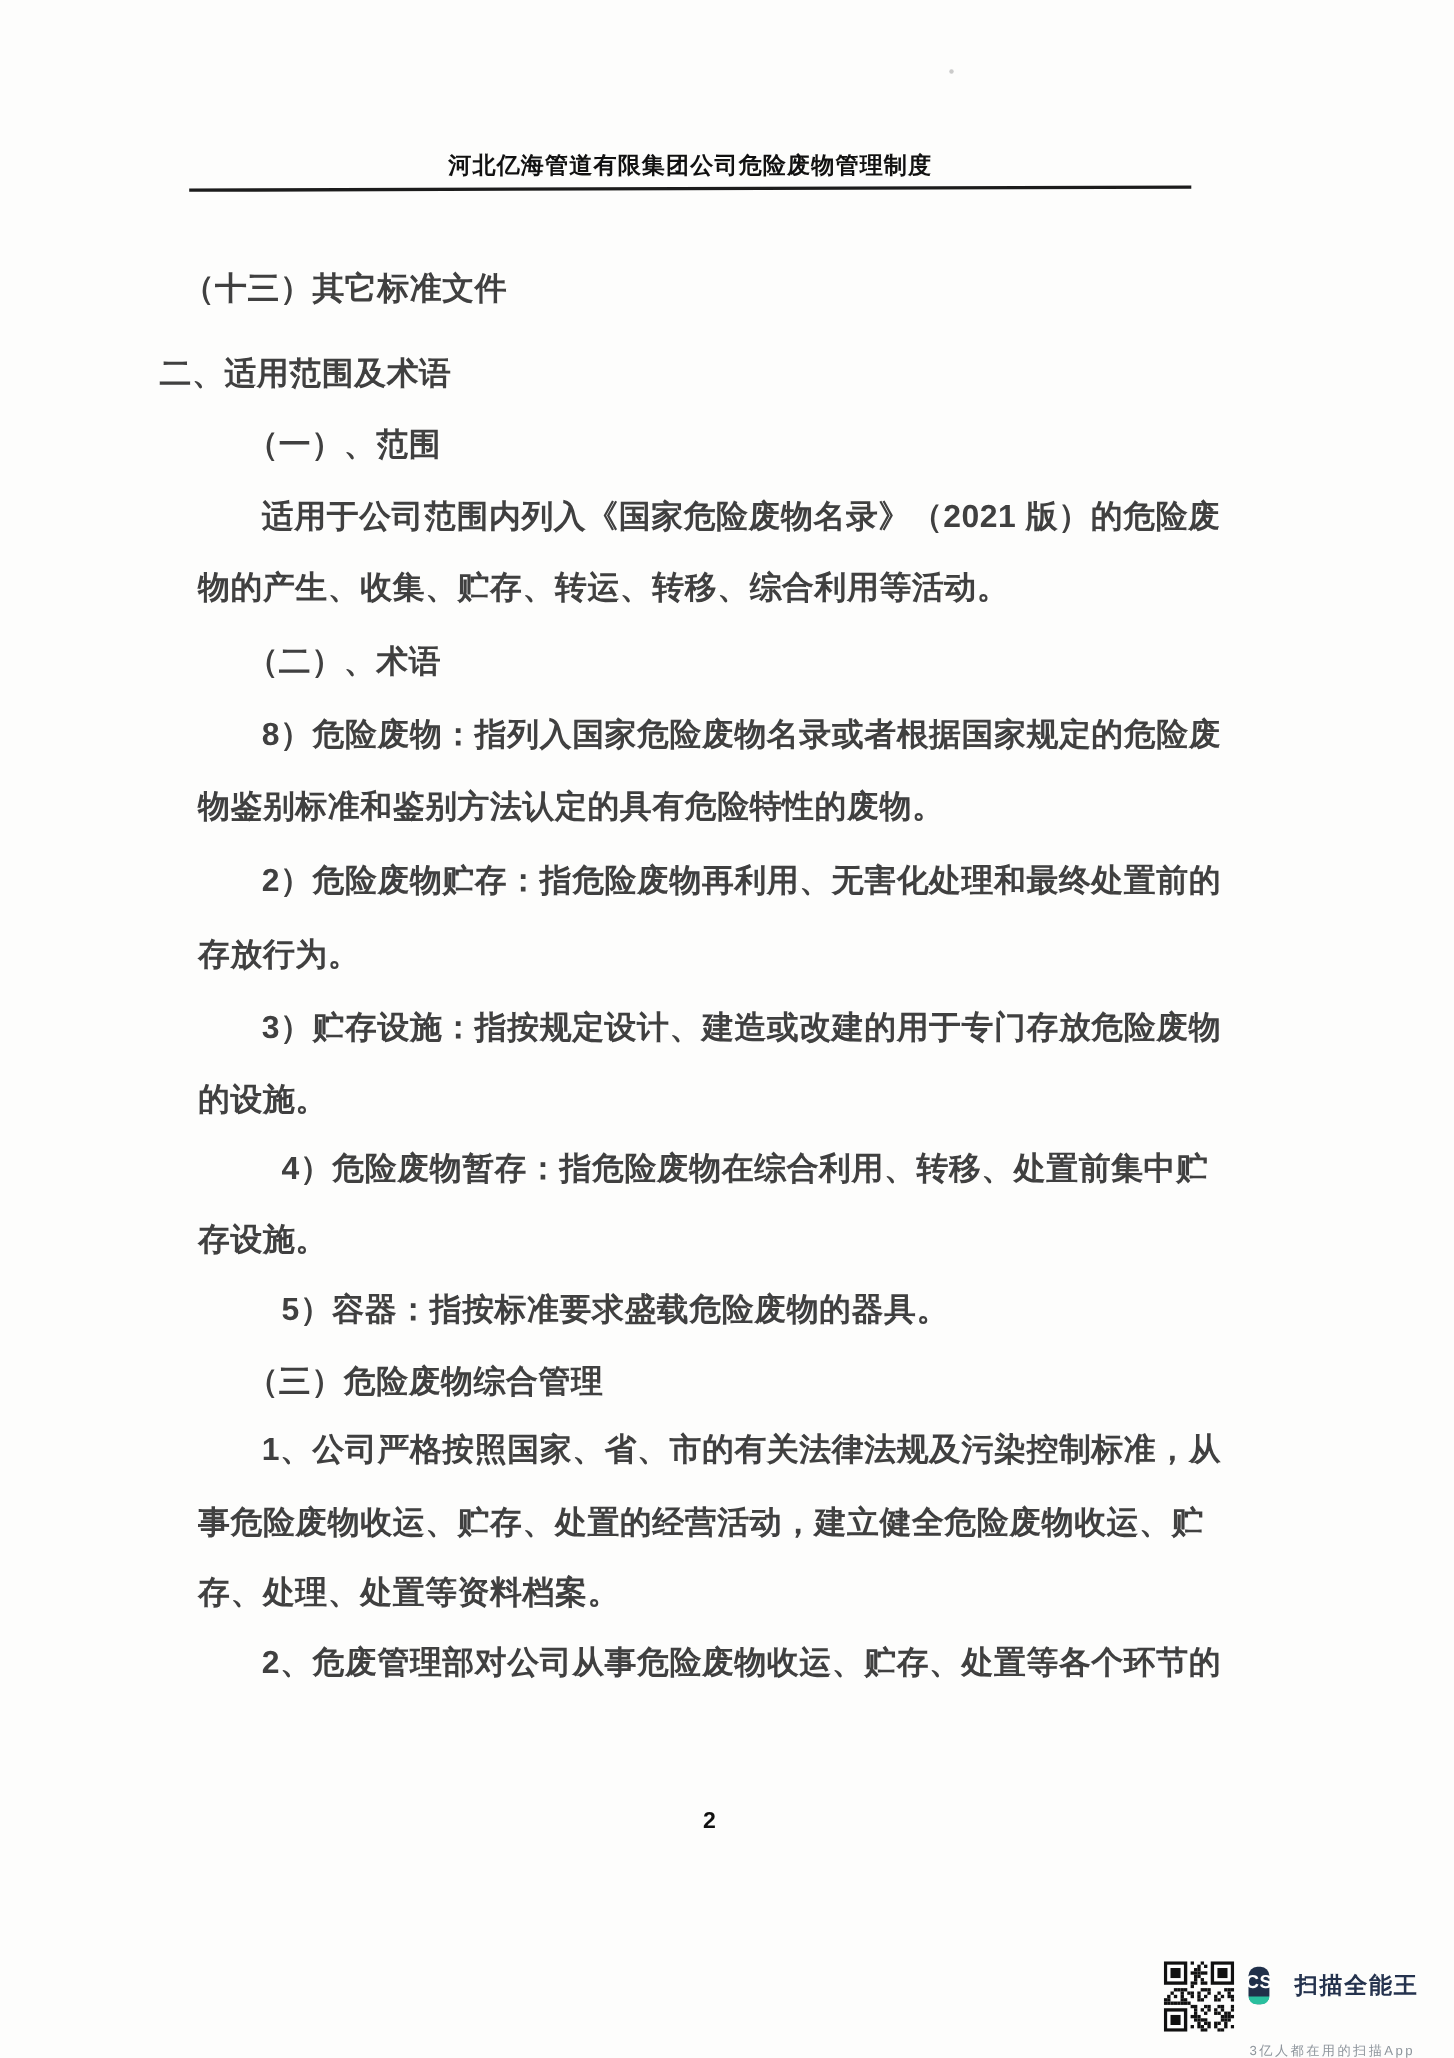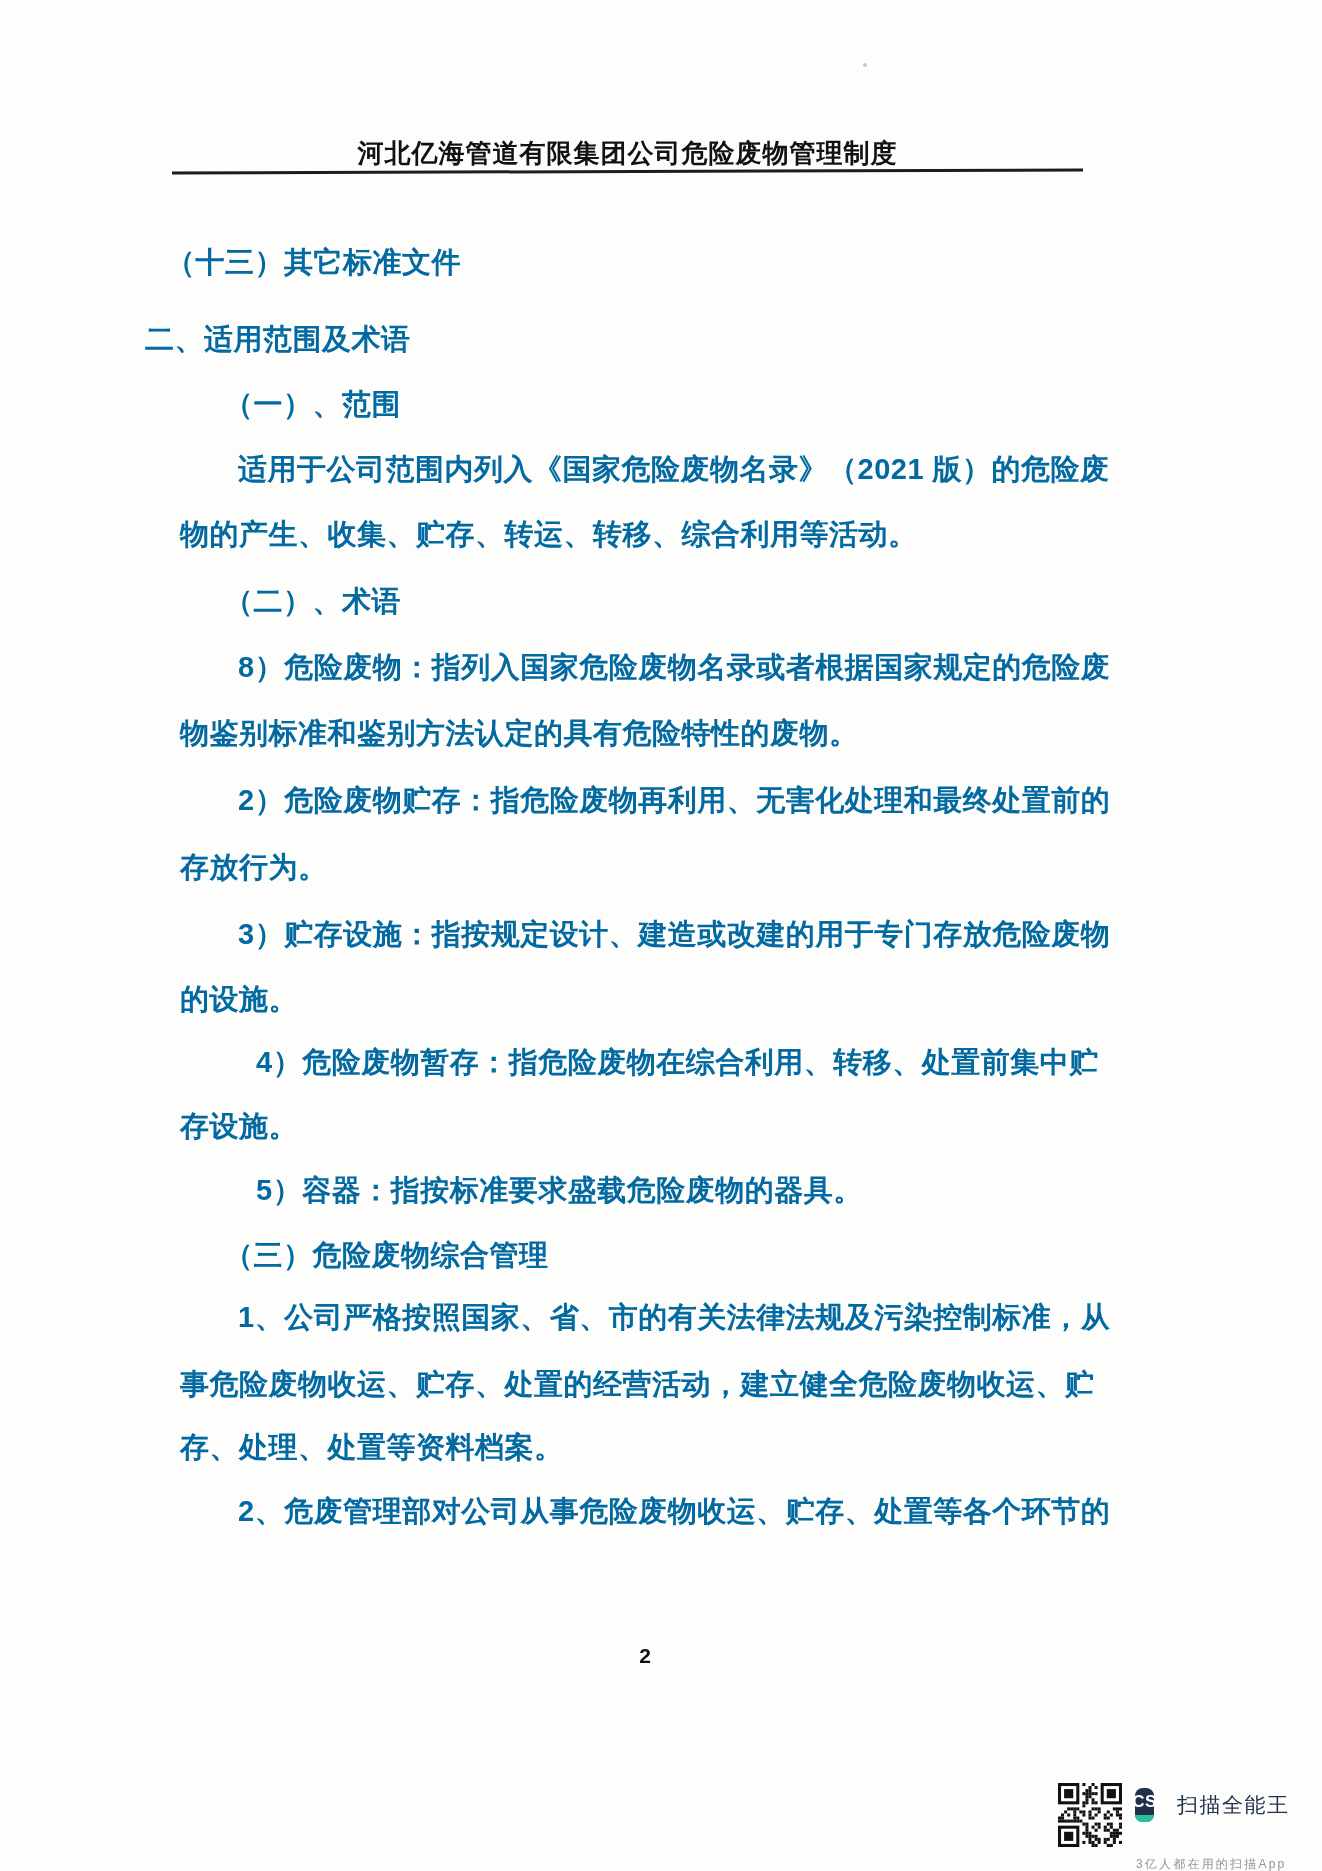--- a/index.html
+++ b/index.html
@@ -9,36 +9,36 @@
     margin:0 auto;
     background:#fdfdfc;
     overflow:hidden;
     font-family:"Liberation Sans","DejaVu Sans",sans-serif;
     color:#1b1b1b;
   }
   
   .header-title{
     position:absolute;top:136px;left:172px;width:911px;
     text-align:center;
-    font-size:26px;font-weight:700;
+    font-size:21px;font-weight:700;
     letter-spacing:1px;
     color:#111;
   }
   .header-rule{
     position:absolute;top:170px;left:172px;width:911px;height:3px;
     background:#1c1c1c;
     transform:rotate(-0.18deg);
   }
   
   .line{
     position:absolute;left:180px;
     font-size:29px;font-weight:600;
     letter-spacing:0.5px;
     white-space:nowrap;
-    color:#0369a1;
+    color:#404040;
   }
   .ml145{left:145px;}
   .ml166{left:166px;}
   .i44{padding-left:44px;}
   .i58{padding-left:58px;}
   .i76{padding-left:76px;}
   
   .page-number{
     position:absolute;top:1644px;left:610px;width:70px;
     text-align:center;
@@ -60,21 +60,21 @@
     display:flex;align-items:center;justify-content:center;
     color:#ffffff;font-size:17px;font-weight:700;
     letter-spacing:0.5px;
   }
   .cs-logo .teal-bar{
     position:absolute;bottom:0;left:0;width:100%;height:7px;
     background:#2abf9e;border-radius:0 0 8px 8px;
   }
   .wm-title{
     position:absolute;top:1791px;left:1177px;
-    font-size:21px;font-weight:400;color:#24324d;
+    font-size:21px;font-weight:700;color:#24324d;
     letter-spacing:1.5px;white-space:nowrap;
   }
   .wm-tagline{
     position:absolute;top:1826px;left:1136px;
     font-size:12px;font-weight:400;color:#8e959c;
     letter-spacing:2.2px;white-space:nowrap;margin-top:30px;
   }
 </style>
 </head>
 <body>

